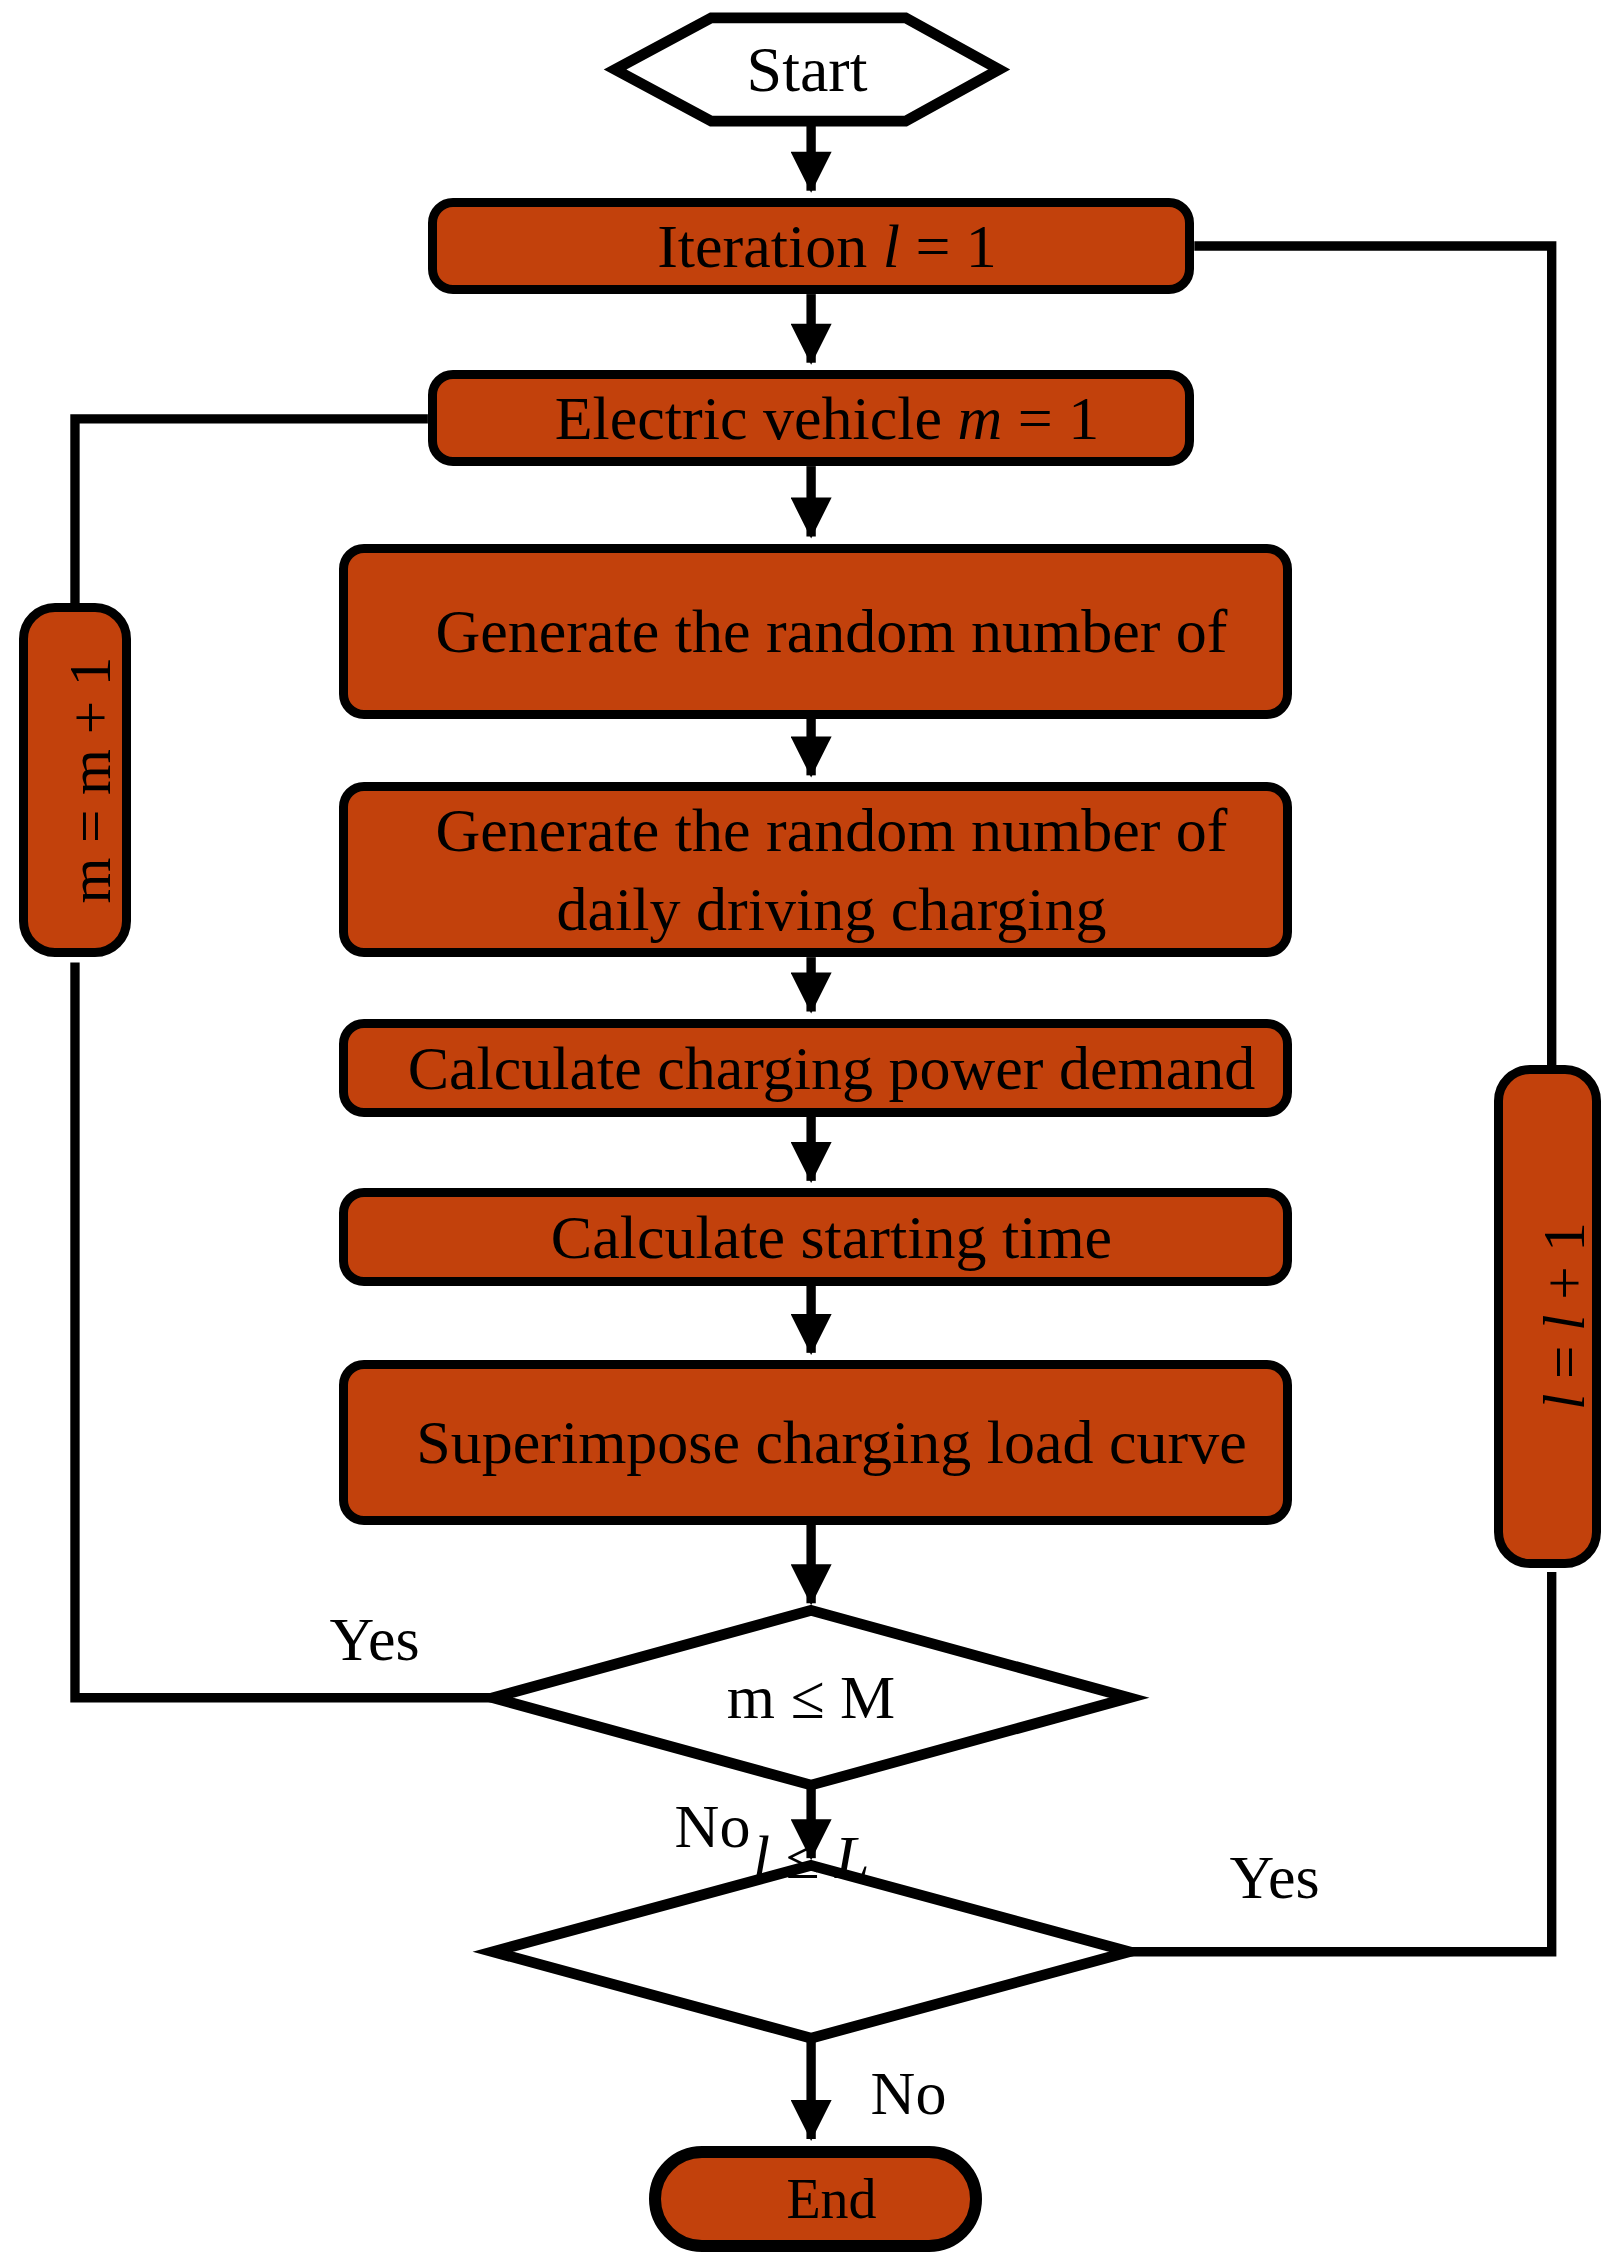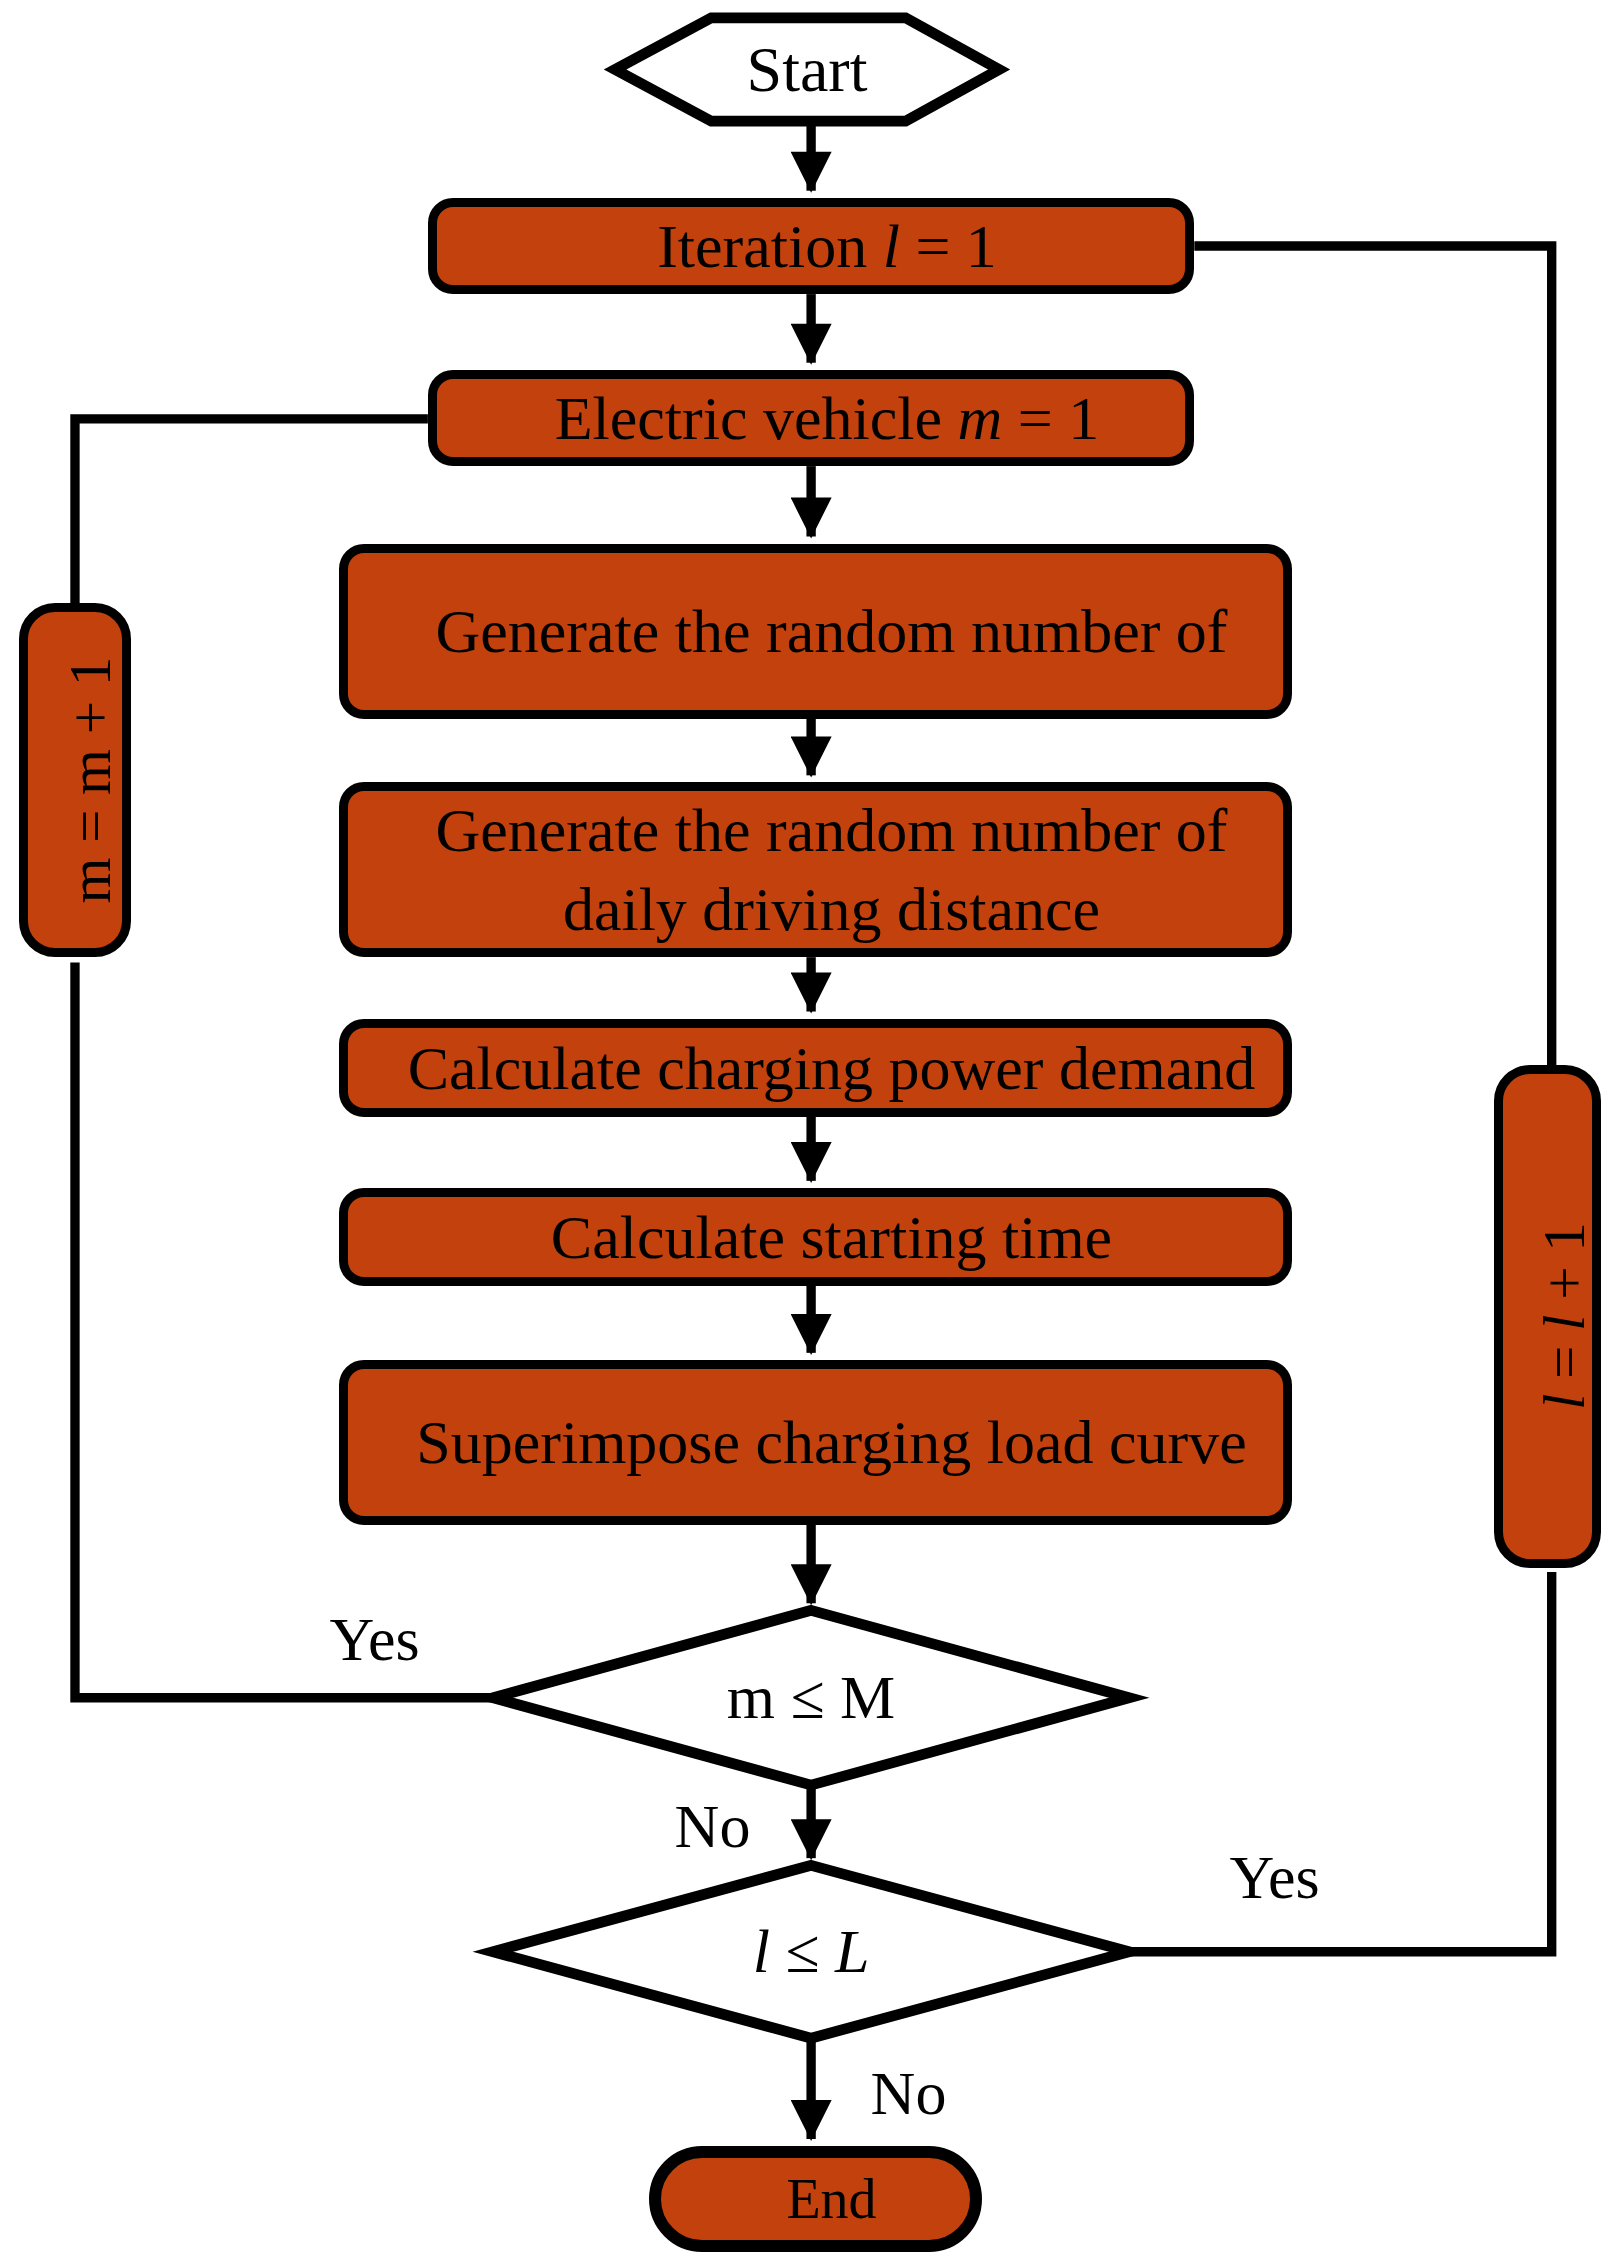--- a/index.html
+++ b/index.html
@@ -71,21 +71,21 @@
   <div class="node" style="left:428px;top:370px;width:766px;height:96px;">
     <div><span>Electric vehicle</span><span class="it"> m </span><span>= 1</span></div>
   </div>
 
   <div class="node" style="left:339px;top:544px;width:953px;height:175px;">
     <div>Generate the random number of</div>
   </div>
 
   <div class="node" style="left:339px;top:782px;width:953px;height:175px;">
     <div>Generate the random number of</div>
-    <div>daily driving distance</div>
+    <div>daily driving charging</div>
   </div>
 
   <div class="node" style="left:339px;top:1019px;width:953px;height:98px;">
     <div>Calculate charging power demand</div>
   </div>
 
   <div class="node" style="left:339px;top:1188px;width:953px;height:98px;">
     <div>Calculate starting time</div>
   </div>
 
@@ -98,21 +98,21 @@
   </div>
 
   <div class="node vbox" style="left:1494px;top:1065px;width:107px;height:503px;">
     <div class="rot"><span class="it">l</span><span> = </span><span class="it">l</span><span> + 1</span></div>
   </div>
 
   <div class="overlay startfs" style="left:615px;top:18px;width:384px;height:103px;">Start</div>
 
   <div class="overlay" style="left:493px;top:1610px;width:636px;height:175px;">m ≤ M</div>
 
-  <div class="overlay it" style="left:493px;top:1865px;width:636px;height:173px;">l ≤ L</div>
+  <div class="overlay it" style="left:493px;top:1771px;width:636px;height:173px;">l ≤ L</div>
 
   <div class="node stadium" style="left:649px;top:2146px;width:333px;height:106px;">
     <div>End</div>
   </div>
 
   <div class="edge-label" style="left:241px;top:1604px;width:267px;height:71px;">Yes</div>
   <div class="edge-label" style="left:579px;top:1791px;width:267px;height:71px;">No</div>
   <div class="edge-label" style="left:1141px;top:1842px;width:267px;height:71px;">Yes</div>
   <div class="edge-label" style="left:775px;top:2058px;width:267px;height:71px;">No</div>
 

